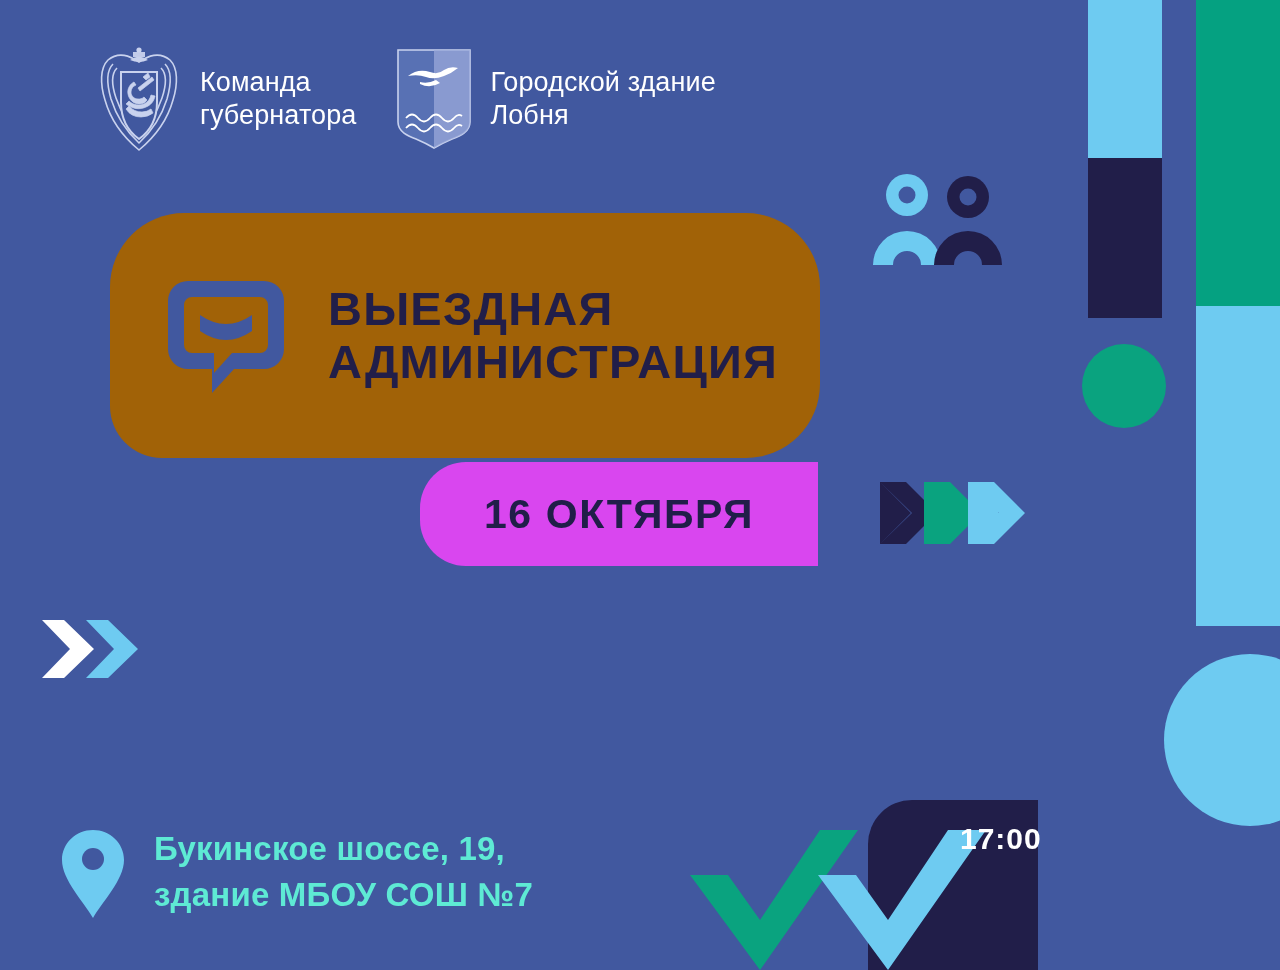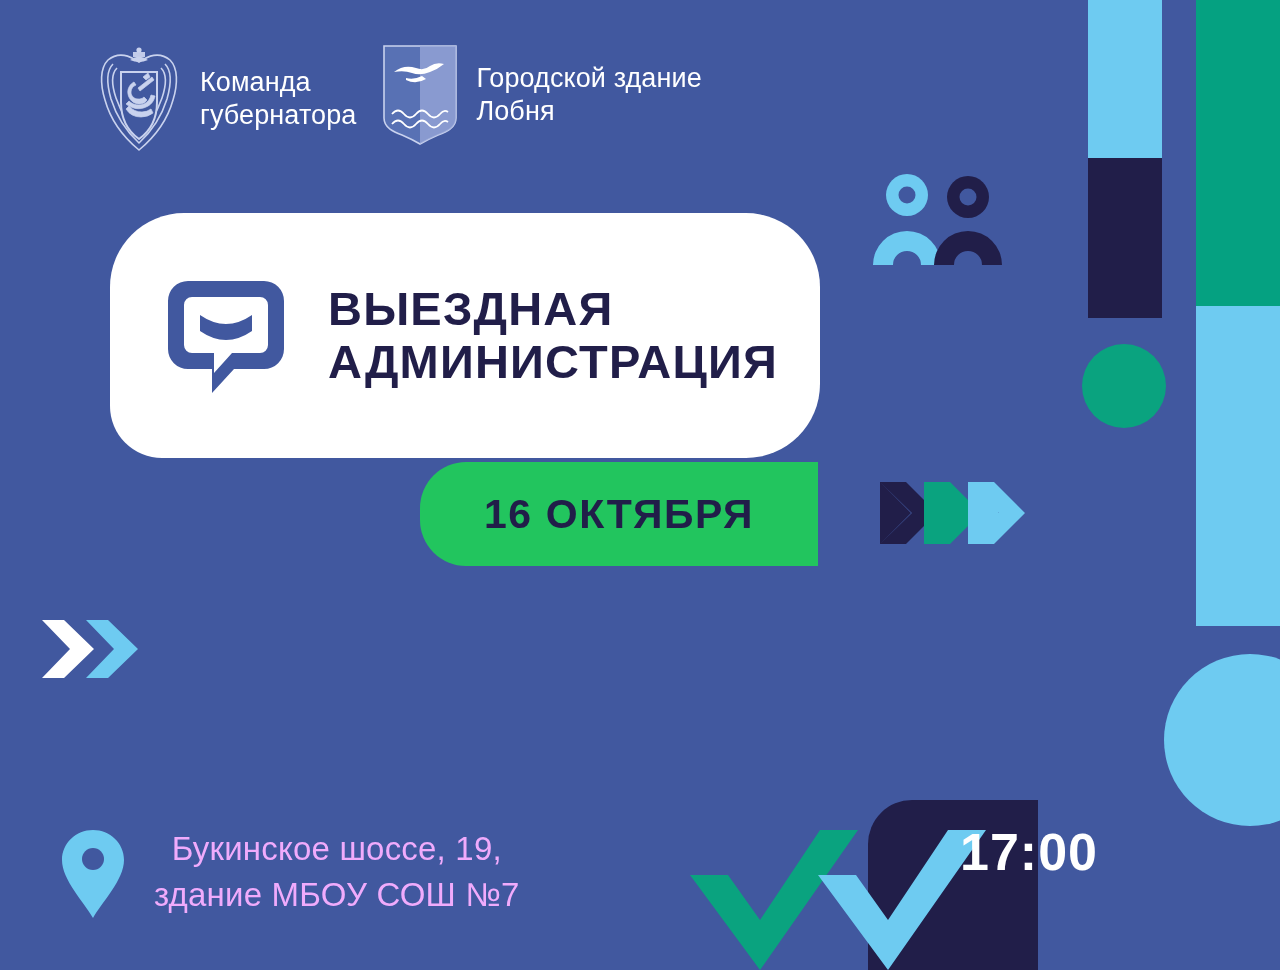--- a/index.html
+++ b/index.html
@@ -36,73 +36,73 @@
 
   
   .chev-row-left { left:42px; top:618px; width:122px; height:62px; }
 
   
   .navy-box { left:868px; top:800px; width:170px; height:170px; background:#211e49;
               border-top-left-radius:44px; }
   .checks   { left:690px; top:815px; width:310px; height:155px; }
 
   
-  .header { position:absolute; left:96px; top:44px; display:flex; align-items:flex-start; gap:26px; }
+  .header { position:absolute; left:96px; top:44px; display:flex; align-items:center; gap:40px; }
   .logo-group { display:flex; align-items:center; gap:18px; }
   .crest { width:86px; height:110px; flex:none; }
   .shield { width:76px; height:102px; flex:none; }
   .logo-text {
     color:#ffffff; font-size:27px; line-height:1.22; font-weight:400;
     letter-spacing:.1px; white-space:pre-line;
   }
 
   
   .title-card {
     position:absolute; left:110px; top:213px; width:710px; height:245px;
-    background:#ffffff;
+    background:#a16207;
     border-radius:74px 74px 74px 52px;
     display:flex; align-items:center; padding-left:52px; gap:38px;
   }
   .bubble-icon { width:128px; height:122px; flex:none; }
   .title-card-text {
     color:#211e49; font-weight:700; font-size:47px; line-height:1.12;
     letter-spacing:1.2px; white-space:pre-line;
     font-family:"Liberation Sans", sans-serif;
   }
 
   
   .date-badge {
     position:absolute; left:420px; top:462px; width:398px; height:104px;
-    background:#22c55e;
+    background:#d946ef;
     border-radius:46px 0 0 46px;
     display:flex; align-items:center; justify-content:center;
   }
   .date-badge span {
     color:#211e49; font-weight:700; font-size:41px; letter-spacing:1.6px;
   }
 
   
   .headline {
     position:absolute; left:160px; top:607px; width:720px;
     color:#ffffff; font-weight:700; font-size:62px; line-height:1.12;
     letter-spacing:.6px; white-space:pre-line;
   }
 
   
   .address-row { position:absolute; left:62px; top:826px; display:flex; align-items:flex-start; gap:30px; }
   .pin-icon { width:62px; height:88px; flex:none; margin-top:4px; }
   .address-text {
-    color:#f0abfc; font-size:33px; line-height:1.38; font-weight:400;
-    white-space:pre-line; letter-spacing:.2px;text-align:center;
+    color:#5eead4; font-size:33px; line-height:1.38; font-weight:700;
+    white-space:pre-line; letter-spacing:.2px;
   }
 
   
   .time-label {
     position:absolute; left:960px; top:822px;
-    color:#ffffff; font-weight:700; font-size:52px; letter-spacing:1px;
+    color:#ffffff; font-weight:700; font-size:30px; letter-spacing:1px;
   }
 </style>
 </head>
 <body>
 
 <div id="poster">
 
   <div class="deco band-blue-top"></div>
   <div class="deco band-navy-top"></div>
   <div class="deco band-green-top"></div>

